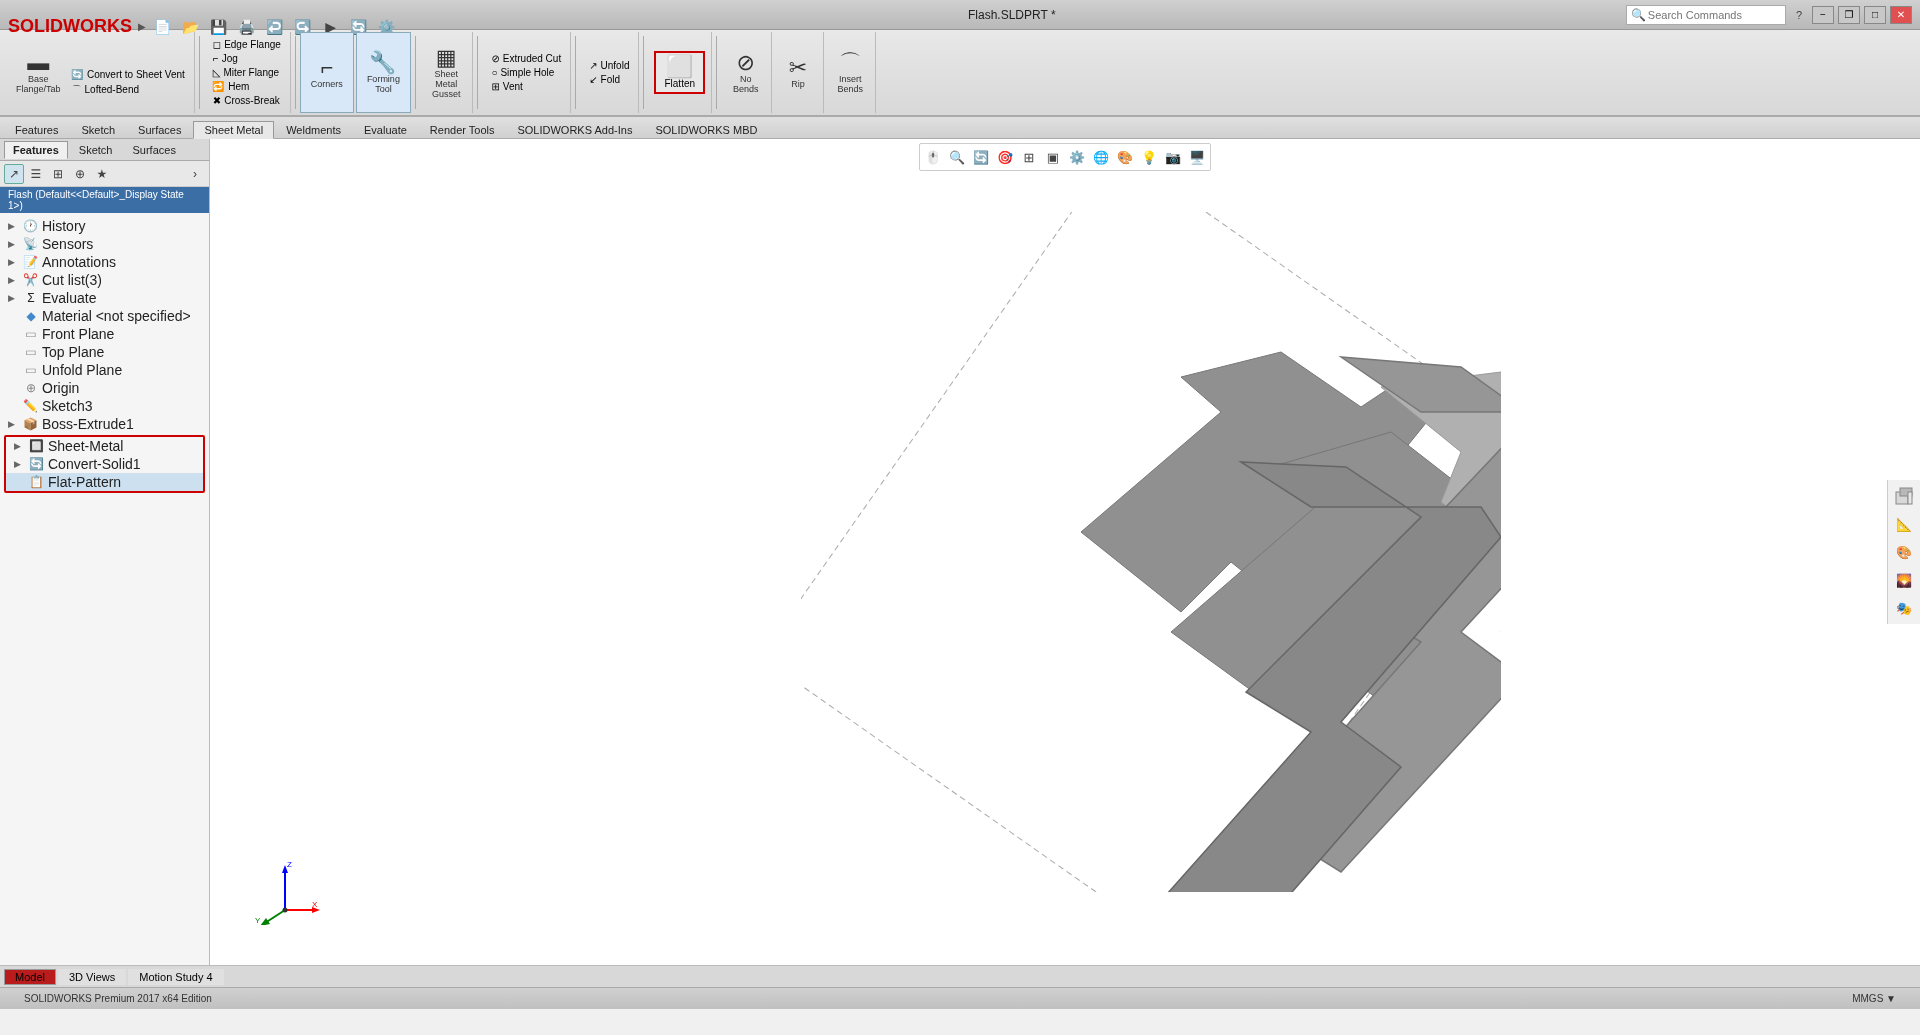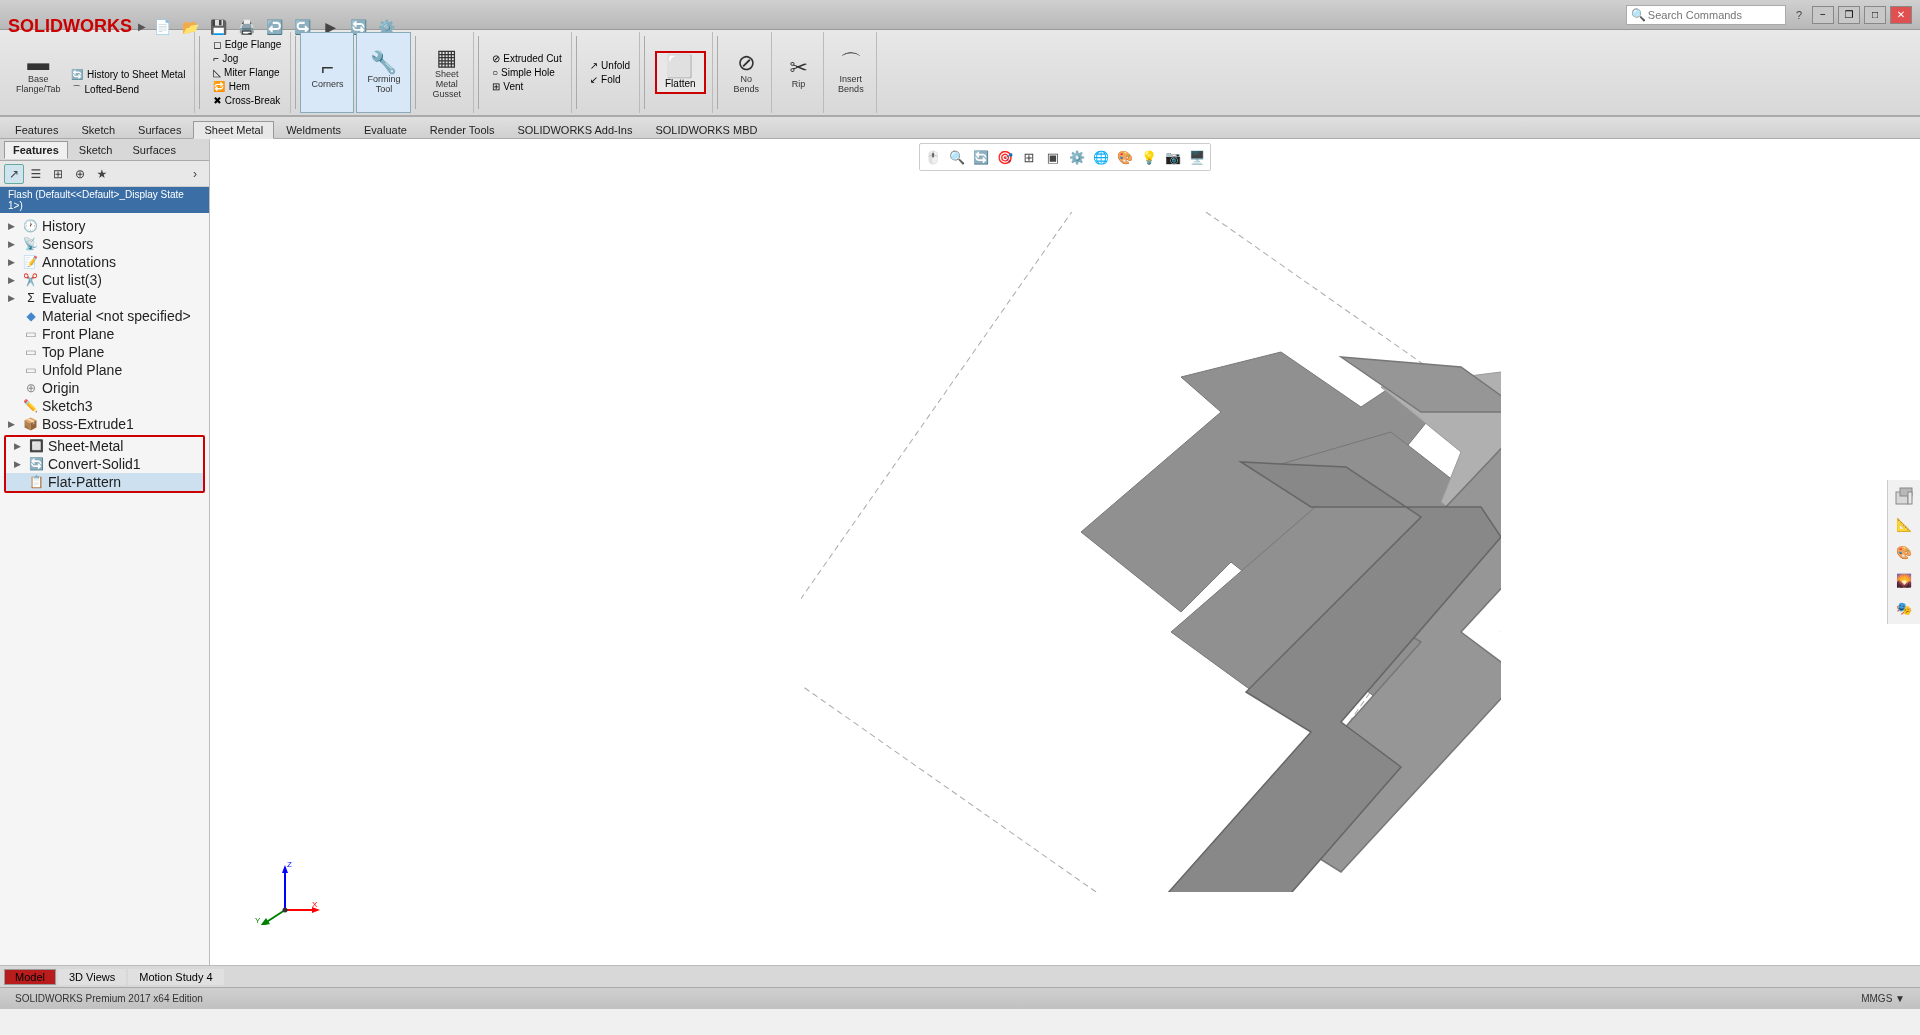--- a/index.html
+++ b/index.html
@@ -235,21 +235,21 @@
       border: 1px solid transparent; border-radius: 2px;
     }
 
     
     #statusbar {
       height: 22px;
       background: linear-gradient(to bottom, #d0d0d0, #c0c0c0);
       border-top: 1px solid #aaa;
       display: flex;
       align-items: center;
-      padding: 0 15px;
+      padding: 0 24px;
       justify-content: space-between;
       font-size: 10px;
       color: #333;
     }
 
     
     #bottom-tabs {
       height: 22px;
       background: #d8d8d8;
       display: flex;
@@ -331,20 +331,21 @@
     <span class="toolbar-icon">📄</span>
     <span class="toolbar-icon">📂</span>
     <span class="toolbar-icon">💾</span>
     <span class="toolbar-icon">🖨️</span>
     <span class="toolbar-icon">↩️</span>
     <span class="toolbar-icon">↪️</span>
     <span class="toolbar-icon">▶</span>
     <span class="toolbar-icon">🔄</span>
     <span class="toolbar-icon">⚙️</span>
   </div>
+  <div id="titlebar-center">Flash.SLDPRT *</div>
   <div id="titlebar-right">
     <div id="search-bar">
       <span>🔍</span>
       <input id="search-input" type="text" placeholder="Search Commands" style="">
     </div>
     <span style="margin:0 6px; font-size:11px; color:#444;">?</span>
     <div class="title-btn">−</div>
     <div class="title-btn">❐</div>
     <div class="title-btn">□</div>
     <div class="title-btn" style="background:#e05050; color:white;">✕</div>
@@ -356,21 +357,21 @@
 
     <div class="ribbon-group">
       <div class="ribbon-group-inner">
         <div class="ribbon-btn-large">
           <span class="ribbon-btn-icon">▬</span>
           <span>Base<br>Flange/Tab</span>
         </div>
         <div class="ribbon-group-inner-vert">
           <div class="ribbon-sm-btn">
             <span>🔄</span>
-            <span>History to Sheet Metal</span>
+            <span>Convert to Sheet Vent</span>
           </div>
           <div class="ribbon-sm-btn">
             <span>⌒</span>
             <span>Lofted-Bend</span>
           </div>
         </div>
       </div>
     </div>
 
     <div class="toolbar-separator"></div>

